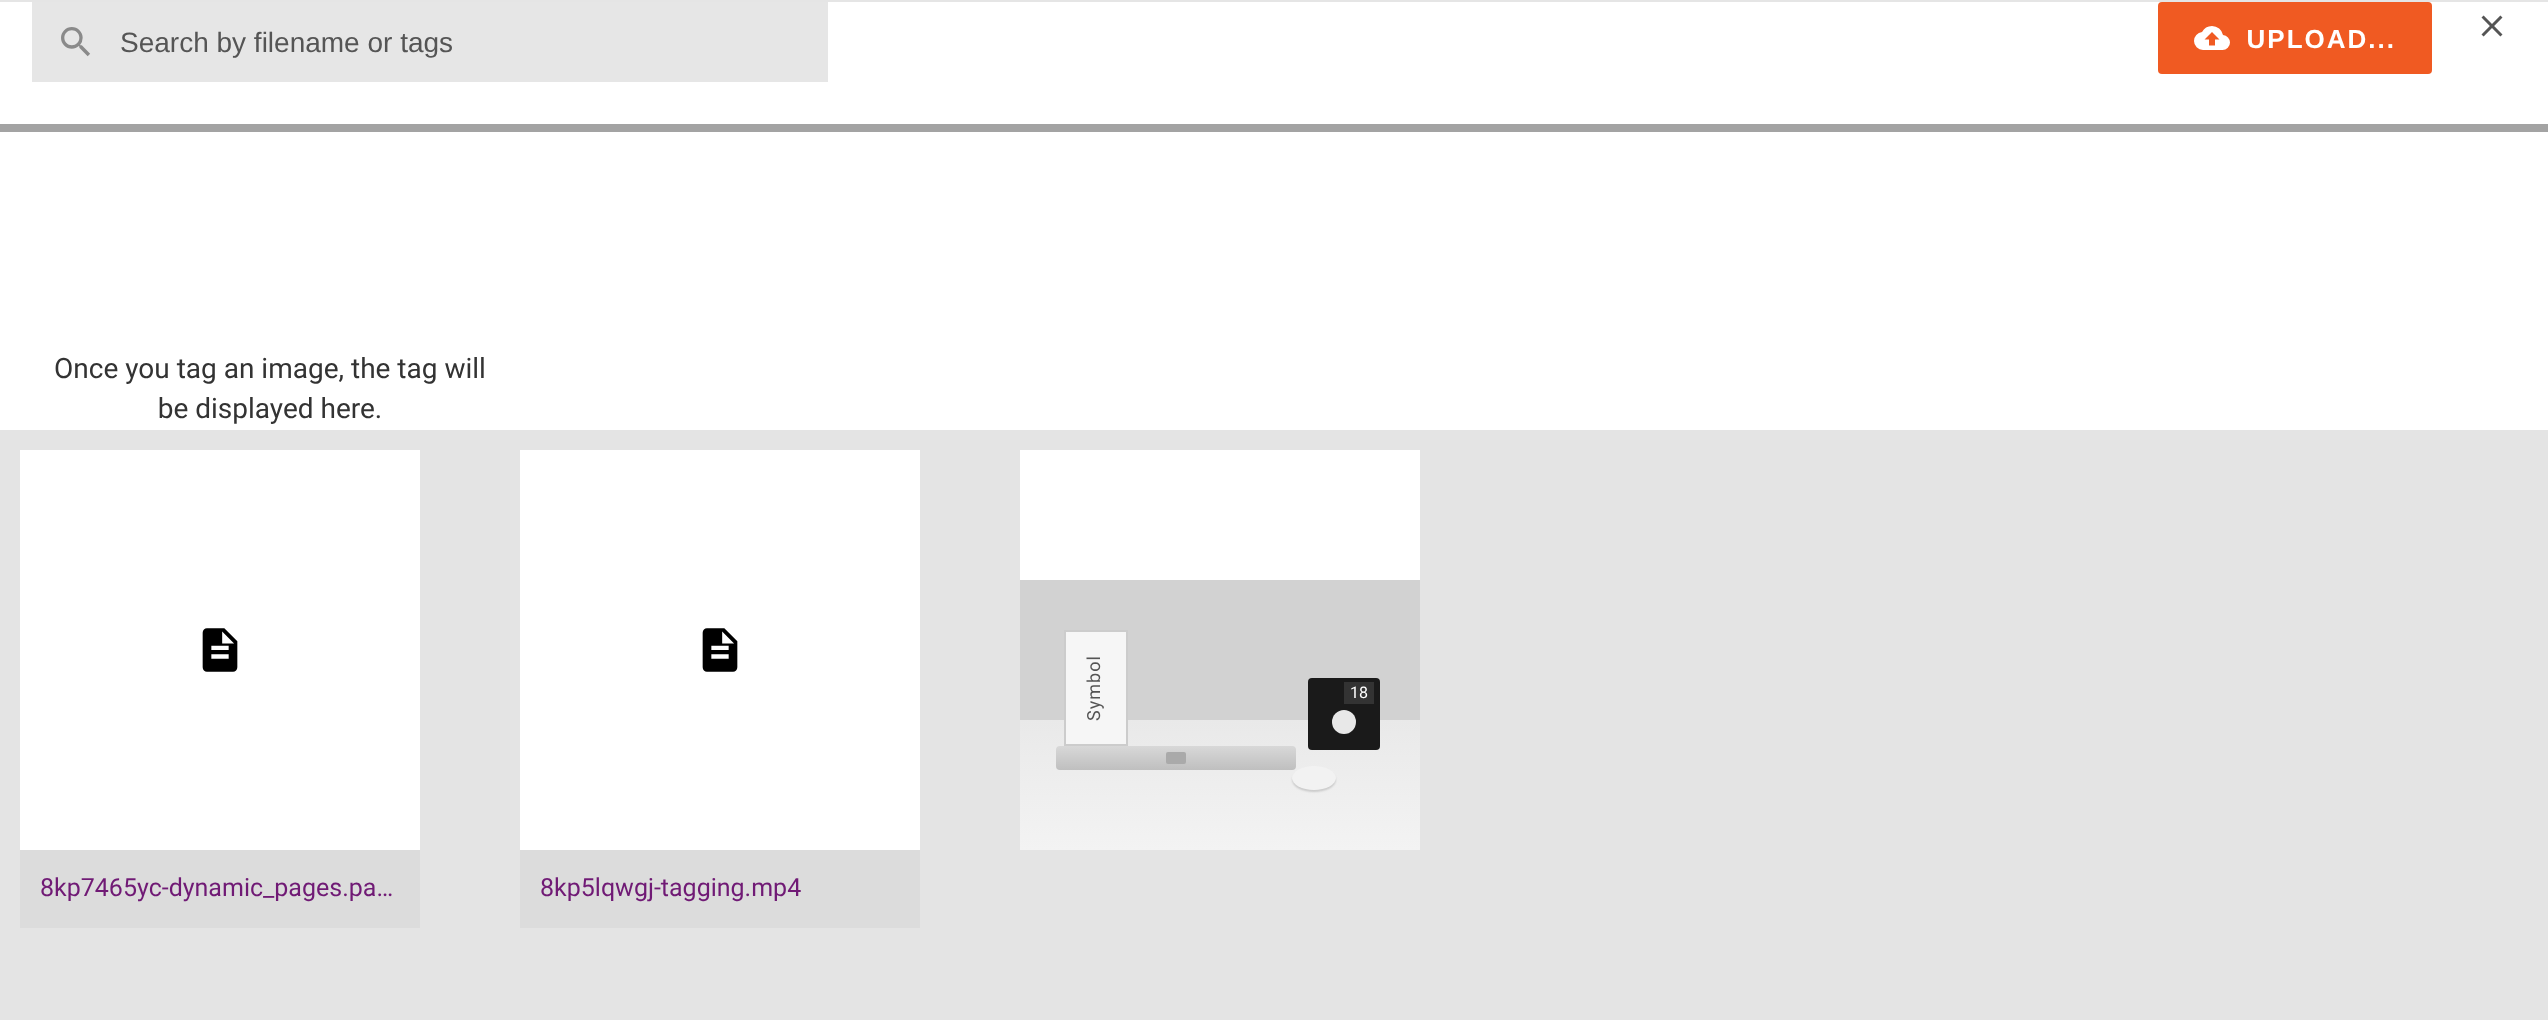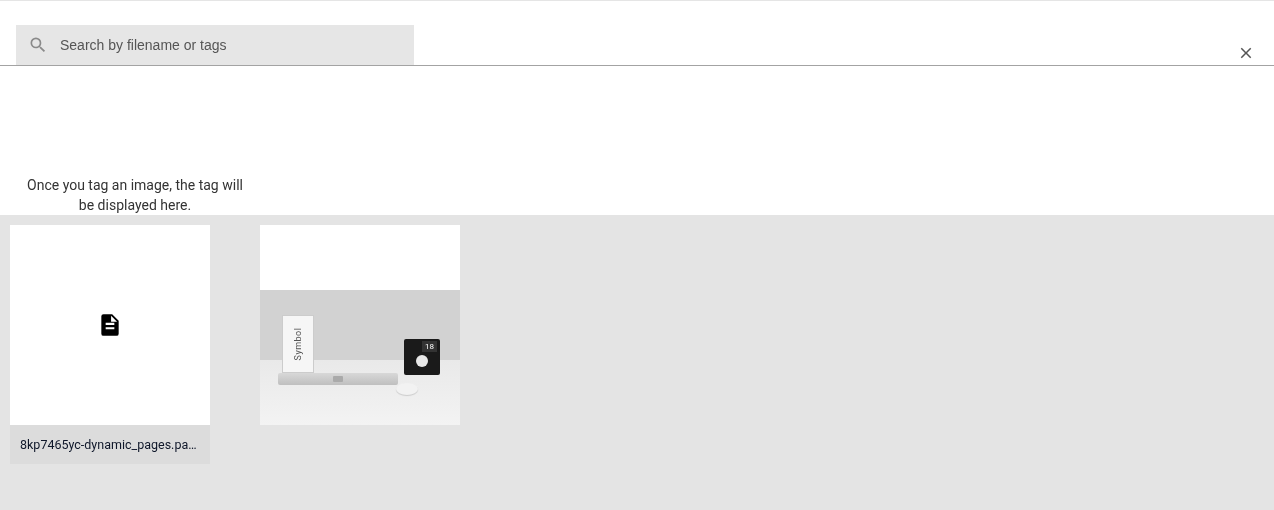--- a/index.html
+++ b/index.html
@@ -6,23 +6,23 @@
   body {
     font-family: -apple-system, BlinkMacSystemFont, "Segoe UI", Roboto, Arial, sans-serif;
     background: #fff;
     width: 1274px;
     height: 510px;
     overflow: hidden;
   }
   .topbar {
     height: 66px;
     border-top: 1px solid #e5e5e5;
-    border-bottom: 1px solid #a3a3a3;
-    display: flex;
-    align-items: flex-end;
+    border-bottom: 4px solid #a3a3a3;
+    display: flex;
+    align-items: flex-start;
     padding: 0 16px;
     background: #fff;
   }
   .search-wrap {
     display: flex;
     align-items: center;
     background: #e6e6e6;
     height: 40px;
     width: 398px;
     padding: 0 12px;
@@ -97,21 +97,21 @@
     background: #fff;
     display: flex;
     align-items: center;
     justify-content: center;
     position: relative;
     overflow: hidden;
   }
   .file-icon { color: #000; }
   .caption {
     font-size: 12.5px;
-    color: #0f172a;
+    color: #701a75;
     padding: 12px 10px;
     text-align: left;
     overflow: hidden;
     white-space: nowrap;
     text-overflow: ellipsis;
   }
   .photo-scene {
     position: absolute;
     left: 0; right: 0; bottom: 0;
     height: 135px;
@@ -198,20 +198,26 @@
 <body>
 
 <div class="topbar">
   <div class="search-wrap">
     <svg width="20" height="20" viewBox="0 0 24 24" fill="#8a8a8a">
       <path d="M15.5 14h-.79l-.28-.27A6.471 6.471 0 0016 9.5 6.5 6.5 0 109.5 16c1.61 0 3.09-.59 4.23-1.57l.27.28v.79l5 4.99L20.49 19l-4.99-5zm-6 0C7.01 14 5 11.99 5 9.5S7.01 5 9.5 5 14 7.01 14 9.5 11.99 14 9.5 14z"></path>
     </svg>
     <input class="search-input" type="text" placeholder="Search by filename or tags" style="">
   </div>
   <div class="spacer"></div>
+  <button class="upload-btn">
+    <svg width="18" height="18" viewBox="0 0 24 24" fill="#fff">
+      <path d="M19.35 10.04A7.49 7.49 0 0012 4a7.49 7.49 0 00-6.65 4.04A5.994 5.994 0 000 14a6 6 0 006 6h13a5 5 0 005-5 5 5 0 00-4.65-4.96zM14 13v4h-4v-4H7l5-5 5 5h-3z"></path>
+    </svg>
+    <span>UPLOAD...</span>
+  </button>
   <div class="close-btn">
     <svg width="18" height="18" viewBox="0 0 24 24" fill="#555">
       <path d="M19 6.41L17.59 5 12 10.59 6.41 5 5 6.41 10.59 12 5 17.59 6.41 19 12 13.41 17.59 19 19 17.59 13.41 12z"></path>
     </svg>
   </div>
 </div>
 
 <div class="main">
   <div class="sidebar">
     <div>Once you tag an image, the tag will be displayed here.</div>
@@ -220,20 +226,28 @@
 
     <div class="card">
       <div class="thumb">
         <svg class="file-icon" width="26" height="26" viewBox="0 0 24 24" fill="#000">
           <path d="M14 2H6a2 2 0 00-2 2v16a2 2 0 002 2h12a2 2 0 002-2V8l-6-6zm2 14H8v-2h8v2zm0-4H8v-2h8v2zm-3-5V3.5L18.5 9H13z"></path>
         </svg>
       </div>
       <div class="caption">8kp7465yc-dynamic_pages.patch</div>
     </div>
 
+    <div class="card">
+      <div class="thumb">
+        <svg class="file-icon" width="26" height="26" viewBox="0 0 24 24" fill="#000">
+          <path d="M14 2H6a2 2 0 00-2 2v16a2 2 0 002 2h12a2 2 0 002-2V8l-6-6zm2 14H8v-2h8v2zm0-4H8v-2h8v2zm-3-5V3.5L18.5 9H13z"></path>
+        </svg>
+      </div>
+      <div class="caption">8kp5lqwgj-tagging.mp4</div>
+    </div>
 
     <div class="card">
       <div class="thumb">
         <div class="photo-scene">
           <div class="wall"></div>
           <div class="desk"></div>
           <div class="box"></div>
           <div class="laptop"></div>
           <div class="floppy"></div>
           <div class="mouse"></div>

